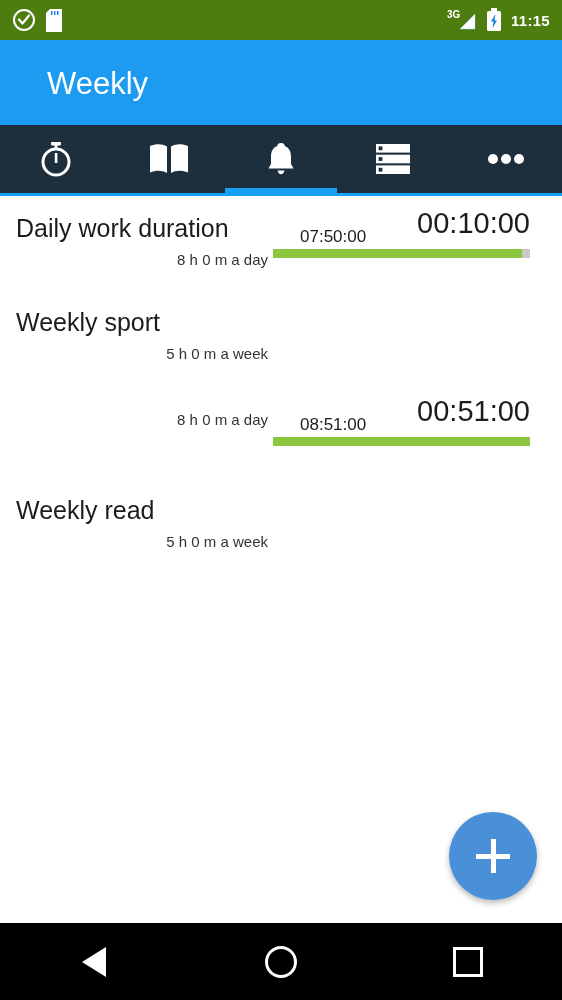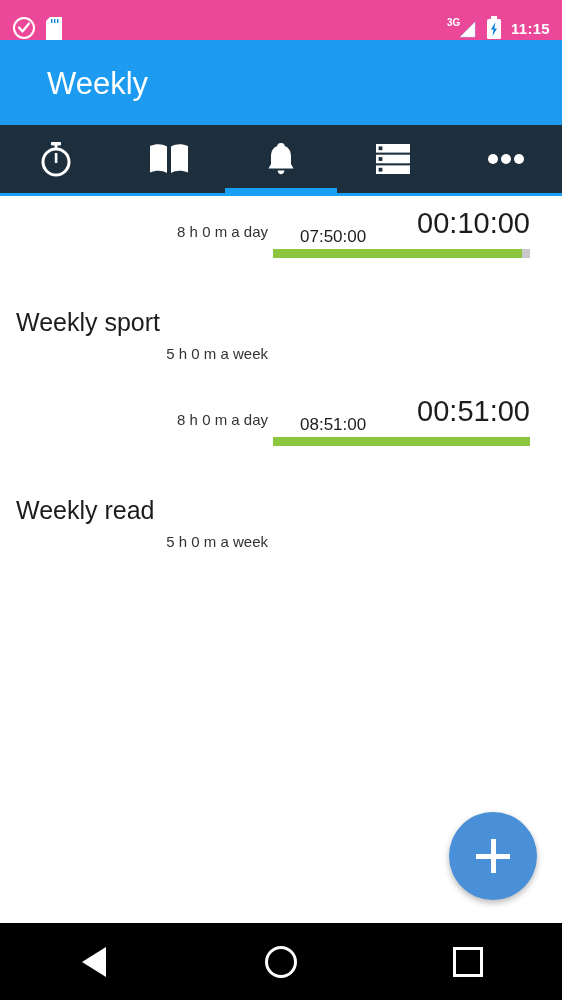--- a/index.html
+++ b/index.html
@@ -237,21 +237,21 @@
   .nav-recents {
     width: 24px; height: 24px;
     border: 3px solid #ffffff;
   }
 </style>
 </head>
 <body>
 
 <div class="phone">
 
-  <div class="statusbar" style="background: #ec4899; align-items: flex-end;">
+  <div class="statusbar" style="background: #4d7c0f;">
     <div class="sb-left">
       <svg class="sb-clock-icon" width="24" height="24" viewBox="0 0 24 24">
         <circle cx="12" cy="12" r="10" fill="none" stroke="#ffffff" stroke-width="2"></circle>
         <path d="M7 11.5 L10.5 15.5 L17 7.5" fill="none" stroke="#ffffff" stroke-width="2.2" stroke-linecap="round" stroke-linejoin="round"></path>
       </svg>
       <svg class="sb-sd-icon" width="16" height="23" viewBox="0 0 16 23">
         <path d="M4 0 H16 V23 H0 V4 Z" fill="#ffffff"></path>
         <rect x="5" y="2" width="1.4" height="4" fill="#0b7fdb"></rect>
         <rect x="8" y="2" width="1.4" height="4" fill="#0b7fdb"></rect>
         <rect x="11" y="2" width="1.4" height="4" fill="#0b7fdb"></rect>
@@ -315,20 +315,21 @@
         <circle cx="32" cy="6" r="5" fill="#ffffff"></circle>
       </svg>
     </div>
   </div>
   <div class="tabbar-underline" style="background: rgb(24, 160, 245);"></div>
 
   <div class="list">
 
     <div class="goal-row">
       <div class="goal-left">
+        <div class="goal-title">Daily work duration</div>
         <div class="goal-subtitle">8 h 0 m a day</div>
       </div>
       <div class="goal-right">
         <div class="goal-times">
           <div class="goal-elapsed">07:50:00</div>
           <div class="goal-remaining">00:10:00</div>
         </div>
         <div class="goal-progress" style="background: rgb(200, 200, 200);">
           <div class="goal-progress-fill" style="width: 97%; background: rgb(140, 198, 62);"></div>
         </div>

